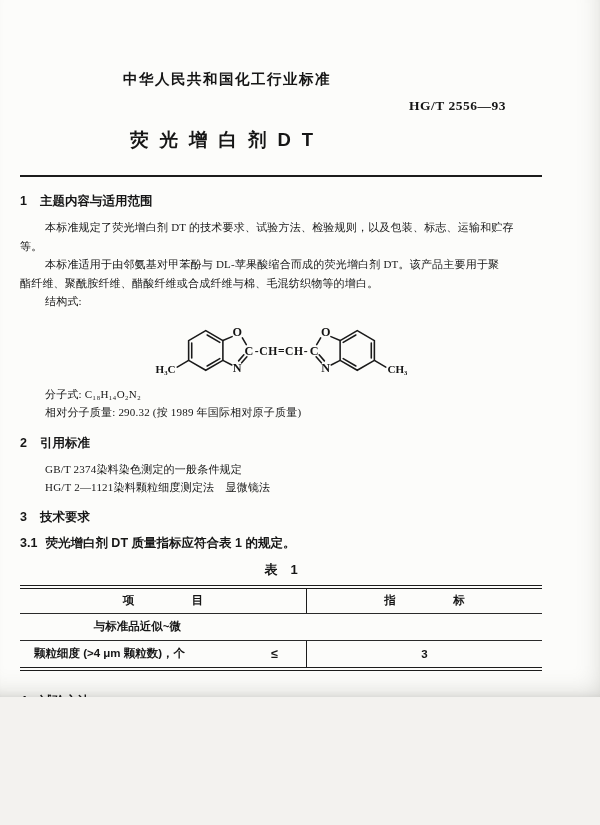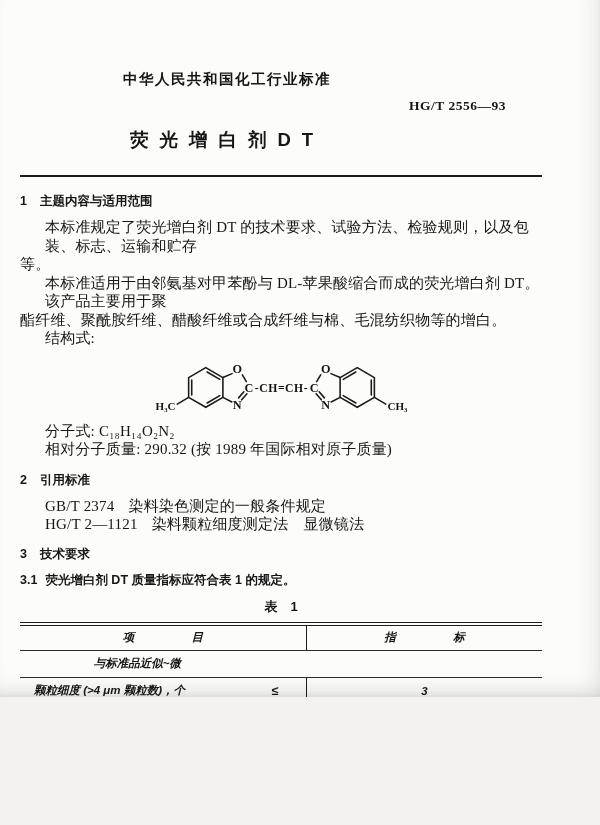--- a/index.html
+++ b/index.html
@@ -36,45 +36,45 @@
   }
   .rule-top { border:none; border-top:2.5px solid #1c1c1c; margin-top:23px; }
   
   .sec-head {
     display:flex; gap:13px; align-items:baseline;
     font-family:"Liberation Sans", sans-serif;
     font-weight:bold; font-size:12.5px;
   }
   .sec-head.sub { gap:10px; }
   .m-sec1 { margin-top:16px; }
-  .bodyline { font-size:15px; line-height:18.5px; letter-spacing:.2px; }
+  .bodyline { font-size:11px; line-height:18.5px; letter-spacing:.2px; }
   .ind { padding-left:25px; }
   .p-top { margin-top:8px; }
   
   .structure-wrap { margin-top:2px; text-align:center; transform:translateX(4px); }
   .structure-wrap svg { overflow:visible; }
   .bond { stroke:#1a1a1a; stroke-width:1.35; fill:none; stroke-linecap:round; }
   .atom { font-family:"Liberation Serif", serif; font-weight:bold; font-size:10.5px; fill:#141414; }
   .atom-sm { font-family:"Liberation Serif", serif; font-weight:bold; font-size:9.5px; fill:#141414; }
   .chain-t { font-family:"Liberation Serif", serif; font-weight:bold; font-size:10px; fill:#141414; letter-spacing:.5px; }
   
-  .ref-line { display:flex; gap:14px; }
+  .ref-line { display:flex; }
   
   .tbl-caption {
     margin-top:9px; text-align:center;
     font-family:"Liberation Sans", sans-serif; font-weight:bold; font-size:13px;
   }
   .tbl {
     margin-top:6px;
     border-top:4px double #1c1c1c;
     border-bottom:4px double #1c1c1c;
     font-family:"Liberation Sans", sans-serif;
     font-size:11.5px; font-weight:bold;
   }
-  .tbl-row { display:flex; border-bottom:1px solid #2a2a2a;font-style:italic; }
+  .tbl-row { display:flex; border-bottom:1px solid #2a2a2a; }
   .tbl-row:last-child { border-bottom:none; }
   .tbl .c1 { width:55%; border-right:1.5px solid #1c1c1c; display:flex; align-items:center; padding:0 28px 0 14px; min-height:26px; }
   .tbl .c2 { width:45%; display:flex; align-items:center; justify-content:center; min-height:26px; text-align:center; }
   .tbl-row.hdr .c1 { justify-content:center; padding:0; min-height:24px; }
   .tbl-row.hdr .c2 { min-height:24px; }
   .le-sym { margin-left:auto; font-size:12.5px; }
 </style>
 </head>
 <body>
 

